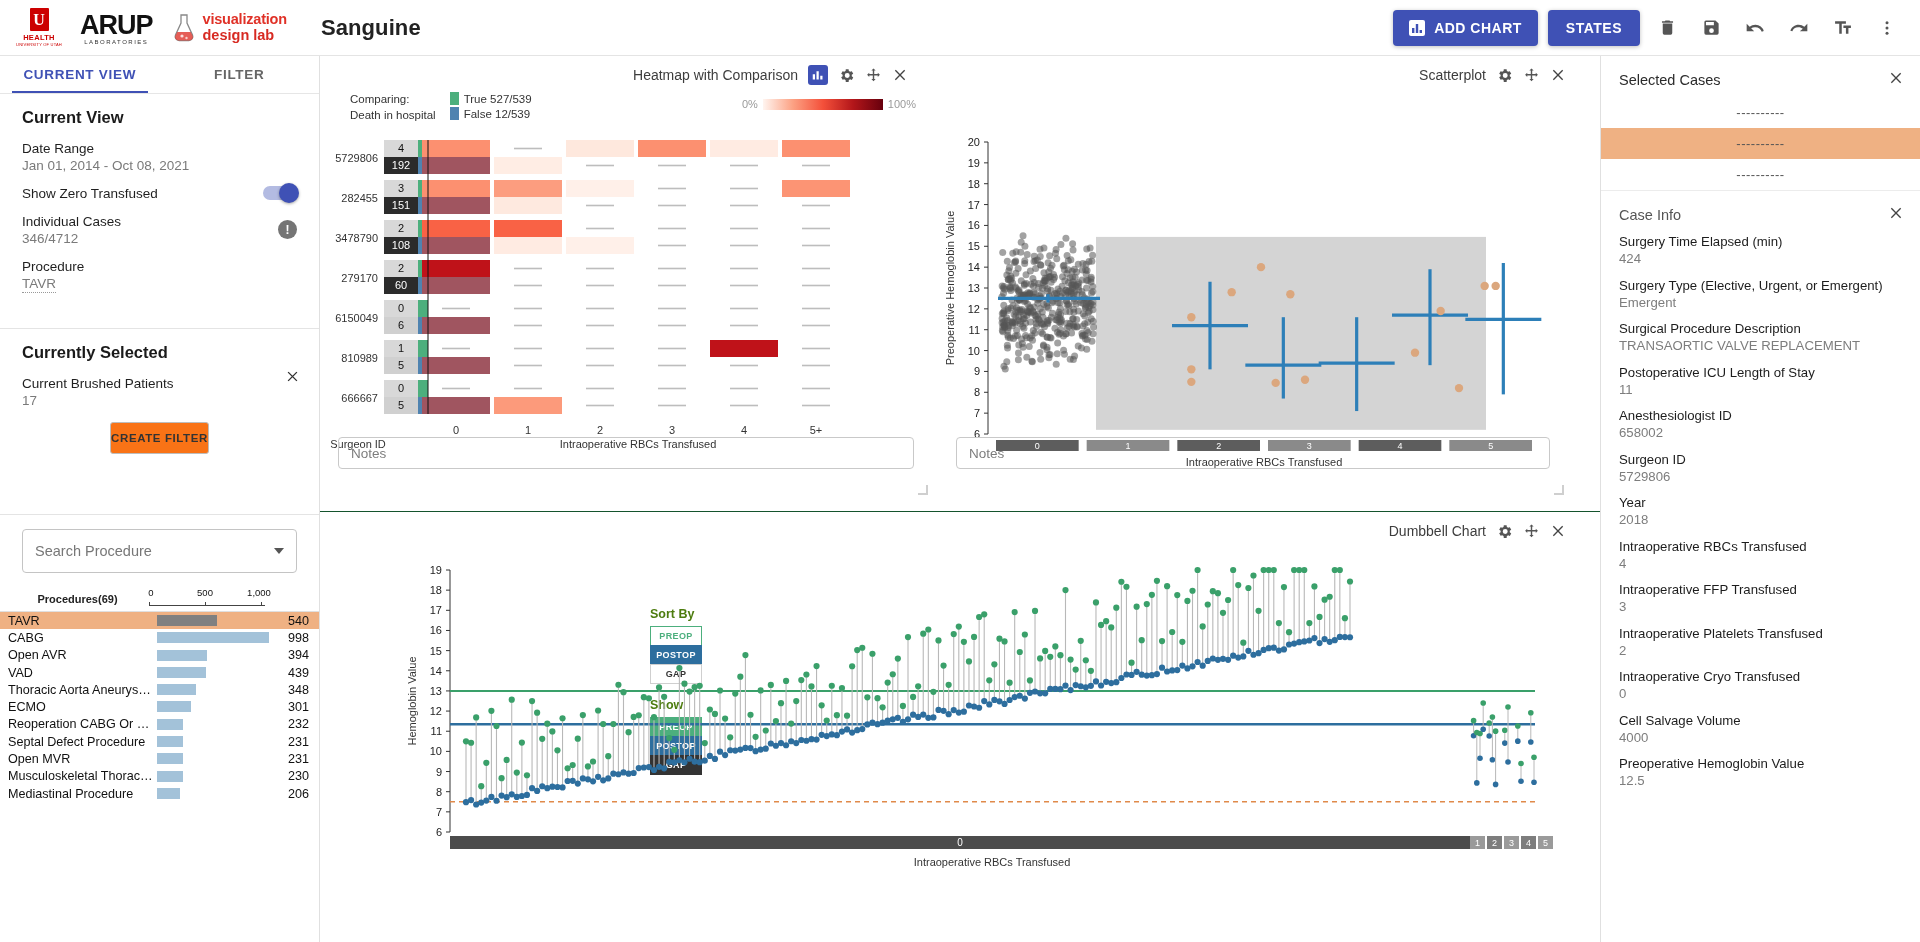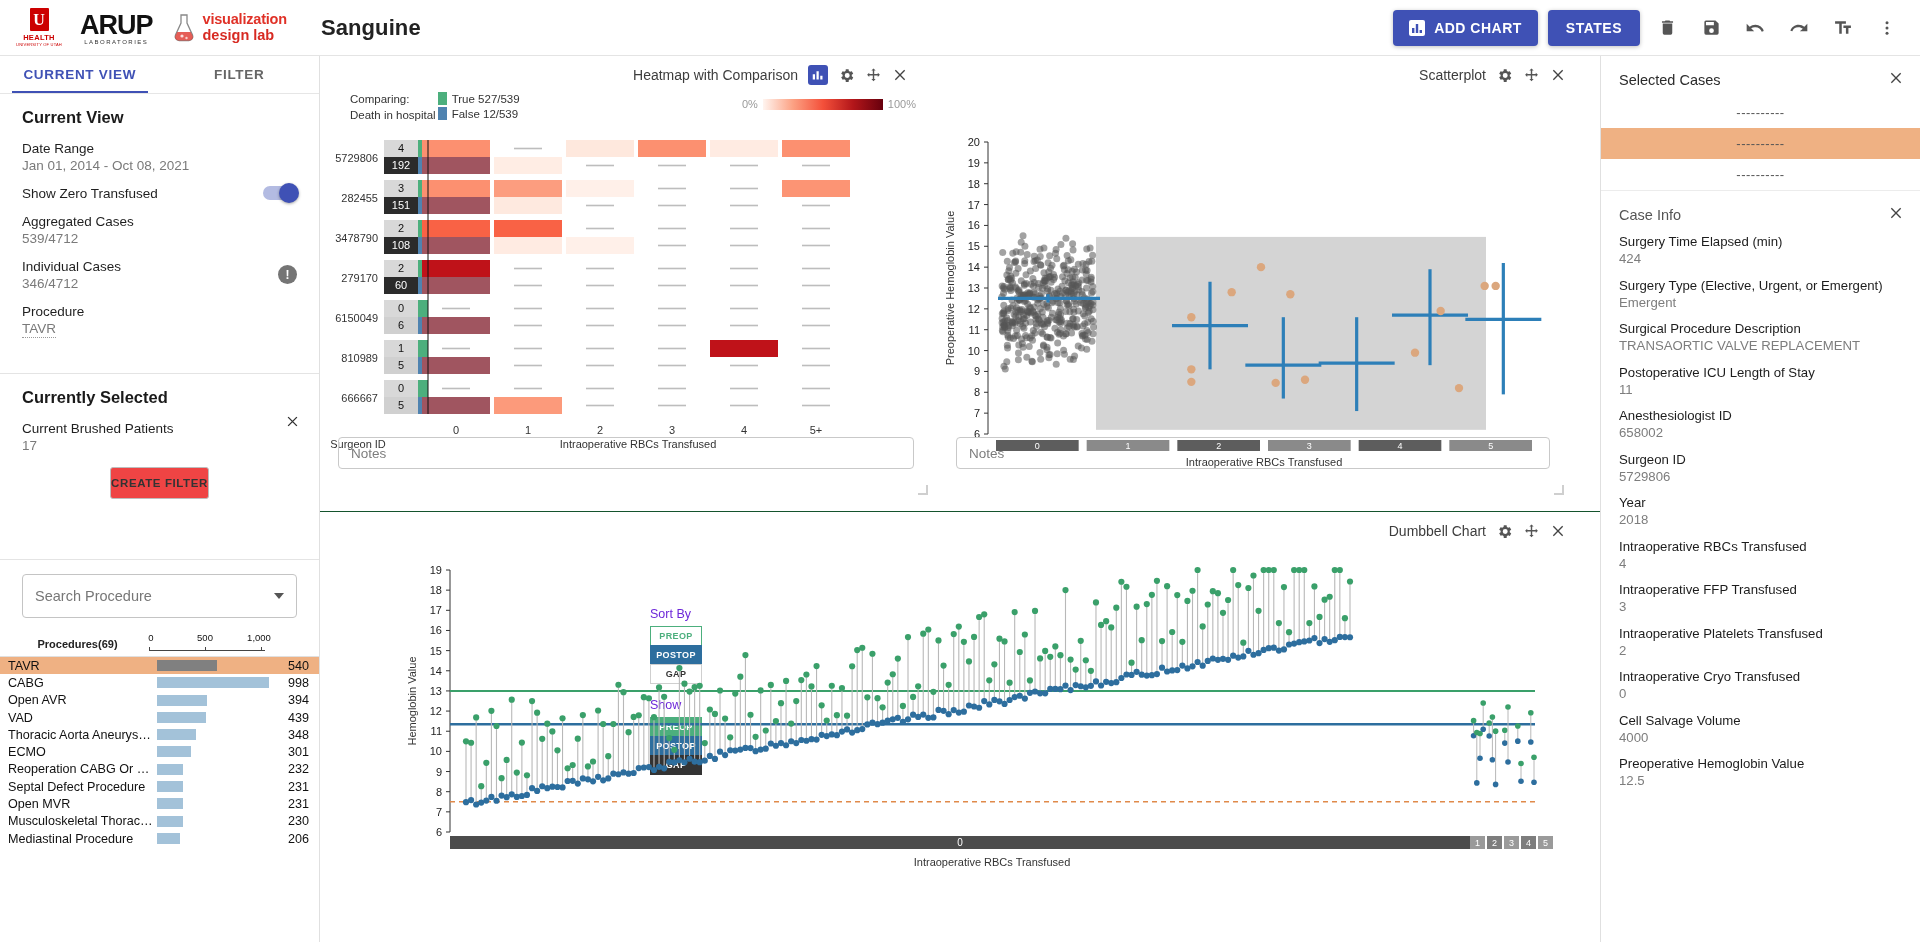--- a/index.html
+++ b/index.html
@@ -91,21 +91,21 @@
     background: #757575; color:#fff; font-size: 12px; font-weight: bold;
     display:flex; align-items:center; justify-content:center; cursor:pointer;
   }
   .divider { height: 1px; background: #e4e4e4; margin: 10px 0 0 0; }
   .sel-close {
     position: absolute; right: 16px; top: 36px; width: 22px; height: 22px; cursor:pointer;
     display:flex;align-items:center;justify-content:center;
   }
   .create-filter-wrap { display: flex; justify-content: center; margin-top: 14px; }
   .btn-create-filter {
-    border: 1px solid #bdbdbd; background: #ef4444; border-radius: 3px; font-size: 11.5px;
+    border: 1px solid #bdbdbd; background: #f97316; border-radius: 3px; font-size: 11.5px;
     font-weight: 700; letter-spacing: .6px; padding: 9px 0; cursor: pointer; color:#333;
   }
   .search-wrap { padding: 14px 22px 10px 22px; border-top: 1px solid #e4e4e4; }
   .search-box {
     height: 44px; border: 1px solid #c4c4c4; border-radius: 4px;
     display: flex; align-items: center; padding: 0 12px; justify-content: space-between;
   }
   .search-box span { color: #777; font-size: 14.5px; }
   .caret { width:0;height:0;border-left:5px solid transparent;border-right:5px solid transparent;border-top:6px solid #555;}
   .proc-head {
@@ -148,21 +148,21 @@
     align-items: center; padding: 0 12px; color: #7d7d7d; font-size: 13.5px;
   }
   .resize-corner {
     position: absolute; right: 2px; bottom: 2px; width: 10px; height: 10px;
     border-right: 2px solid #cfcfcf; border-bottom: 2px solid #cfcfcf;
   }
   .heatmap-panel { width: 620px; position: relative; }
   .scatter-panel { flex: 1; position: relative; border-left: 0; }
   .dumbbell-panel { flex: 1; position: relative; border-top: 1px solid #14532d;}
 
-  .legend-compare { position:absolute; left: 30px; top: 36px; display:flex; gap: 2px; font-size:11.5px; color:#333;}
+  .legend-compare { position:absolute; left: 30px; top: 36px; display:flex; gap: 14px; font-size:11.5px; color:#333;}
   .legend-compare .lines { line-height: 1.35; }
   .legend-sw { display:flex; flex-direction:column; gap:2px; }
   .legend-item { display:flex; align-items:center; gap:5px; font-size: 11.5px;}
   .sw { width: 9px; height: 13px; }
 
   .colorscale { position:absolute; right: 24px; top: 42px; display:flex; align-items:center; gap:5px;}
   .colorscale .grad { width: 120px; height: 11px;
       background: linear-gradient(to right, #fff5f0, #fca183, #f4503a, #b3161a, #67000d); }
   .cs-lbl { font-size: 11px; color: #9a9a9a;}
 
@@ -188,21 +188,21 @@
     display:flex; align-items:center; justify-content:space-between;
     padding: 14px 16px 6px 18px; border-top: 1px solid #ececec;
   }
   .rb-sub-title { font-size: 14.5px; color: #555; }
   .info-list { padding: 4px 18px 10px 18px; overflow: hidden; flex:1;}
   .info-item { margin-bottom: 11.5px; }
   .info-k { font-size: 13.2px; color: #1d1d1d; }
   .info-v { font-size: 13.2px; color: #7d7d7d; margin-top: 2px; }
 
   
-  .ctrl-title { font-size: 12.5px; color:#6d28d9; font-weight:400; }
+  .ctrl-title { font-size: 12.5px; color:#4d7c0f; font-weight:700; }
   .ctrl-btn {
     width: 52px; height: 20px; display:flex;align-items:center;justify-content:center;
     font-size: 9px; font-weight: 700; letter-spacing:.4px; cursor:pointer; border:1px solid #cfcfcf;
     margin-top: -1px;
   }
   .ctrl-btn.green { background:#4caf7d; color:#fff; border-color:#4caf7d;}
   .ctrl-btn.blue { background:#2d6e9e; color:#fff; border-color:#2d6e9e;}
   .ctrl-btn.dark { background:#333; color:#fff; border-color:#333;}
   .ctrl-btn.plain { background:#fff; color:#333; }
 </style>
@@ -302,24 +302,20 @@
           <div class="sb-value">Jan 01, 2014 - Oct 08, 2021</div>
         </div>
 
         <div class="sb-row">
           <div class="sb-label">Show Zero Transfused</div>
           <div class="switch">
             <div class="knob"></div>
           </div>
         </div>
 
-        <div class="sb-row">
-          <div class="sb-label">Aggregated Cases</div>
-          <div class="sb-value">539/4712</div>
-        </div>
 
         <div class="sb-row">
           <div class="sb-label">Individual Cases</div>
           <div class="sb-value">346/4712</div>
           <div class="info-badge">!</div>
         </div>
 
         <div class="sb-row">
           <div class="sb-label">Procedure</div>
           <div class="sb-value dotted">TAVR</div>

